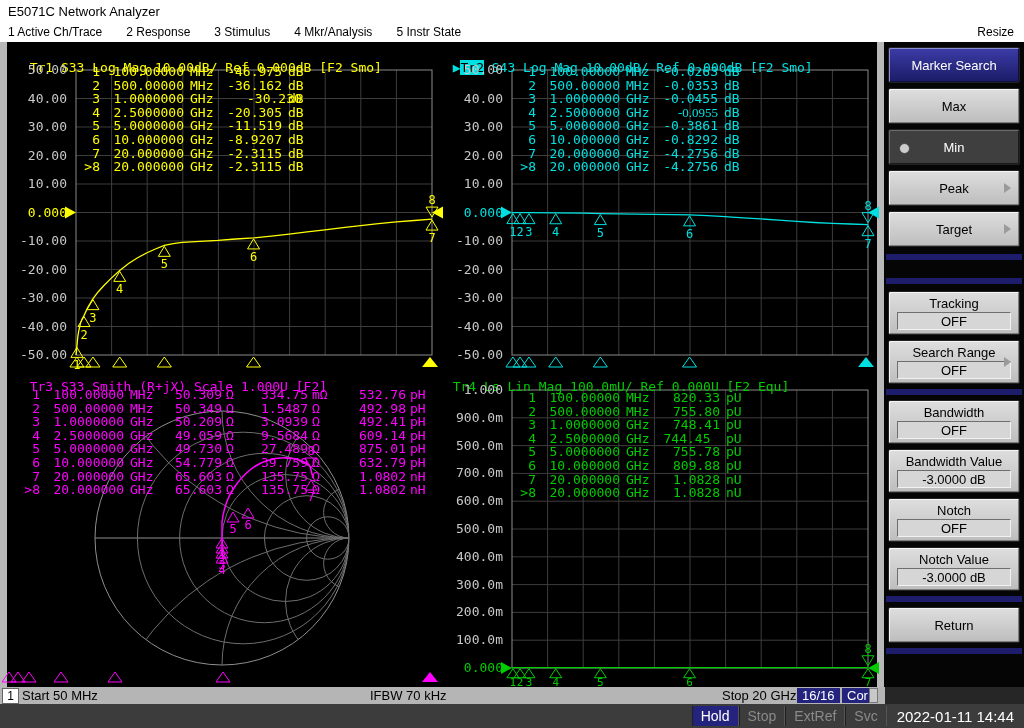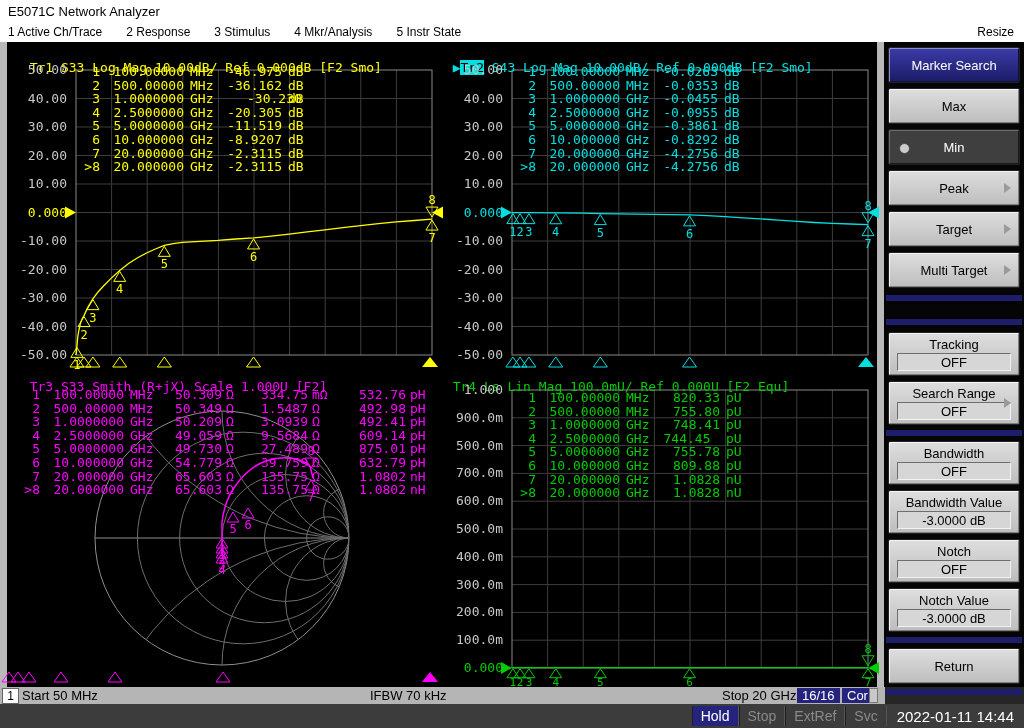--- a/index.html
+++ b/index.html
@@ -324,21 +324,21 @@
     <div class="mrow"><span style="width: 26px; text-align: right;">4</span><span style="width: 84px; text-align: right;">2.5000000</span><span style="width: 34px; text-align: left; padding-left: 6px;">GHz</span><span style="width: 64px; text-align: right;">-20.305</span><span style="width: 28px; text-align: left; padding-left: 6px;">dB</span></div>
     <div class="mrow"><span style="width: 26px; text-align: right;">5</span><span style="width: 84px; text-align: right;">5.0000000</span><span style="width: 34px; text-align: left; padding-left: 6px;">GHz</span><span style="width: 64px; text-align: right;">-11.519</span><span style="width: 28px; text-align: left; padding-left: 6px;">dB</span></div>
     <div class="mrow"><span style="width: 26px; text-align: right;">6</span><span style="width: 84px; text-align: right;">10.000000</span><span style="width: 34px; text-align: left; padding-left: 6px;">GHz</span><span style="width: 64px; text-align: right;">-8.9207</span><span style="width: 28px; text-align: left; padding-left: 6px;">dB</span></div>
     <div class="mrow"><span style="width: 26px; text-align: right;">7</span><span style="width: 84px; text-align: right;">20.000000</span><span style="width: 34px; text-align: left; padding-left: 6px;">GHz</span><span style="width: 64px; text-align: right;">-2.3115</span><span style="width: 28px; text-align: left; padding-left: 6px;">dB</span></div>
     <div class="mrow"><span style="width: 26px; text-align: right;">&gt;8</span><span style="width: 84px; text-align: right;">20.000000</span><span style="width: 34px; text-align: left; padding-left: 6px;">GHz</span><span style="width: 64px; text-align: right;">-2.3115</span><span style="width: 28px; text-align: left; padding-left: 6px;">dB</span></div>
   </div>
 <div id="tr2-table" class="mtable" style="left: 510px; top: 65px; color: rgb(0, 224, 224);">
     <div class="mrow"><span style="width: 26px; text-align: right;">1</span><span style="width: 84px; text-align: right;">100.00000</span><span style="width: 34px; text-align: left; padding-left: 6px;">MHz</span><span style="width: 64px; text-align: right;">-0.0263</span><span style="width: 28px; text-align: left; padding-left: 6px;">dB</span></div>
     <div class="mrow"><span style="width: 26px; text-align: right;">2</span><span style="width: 84px; text-align: right;">500.00000</span><span style="width: 34px; text-align: left; padding-left: 6px;">MHz</span><span style="width: 64px; text-align: right;">-0.0353</span><span style="width: 28px; text-align: left; padding-left: 6px;">dB</span></div>
     <div class="mrow"><span style="width: 26px; text-align: right;">3</span><span style="width: 84px; text-align: right;">1.0000000</span><span style="width: 34px; text-align: left; padding-left: 6px;">GHz</span><span style="width: 64px; text-align: right;">-0.0455</span><span style="width: 28px; text-align: left; padding-left: 6px;">dB</span></div>
-    <div class="mrow"><span style="width: 26px; text-align: right;">4</span><span style="width: 84px; text-align: right;">2.5000000</span><span style="width: 34px; text-align: left; padding-left: 6px;">GHz</span><span style="width: 64px; text-align: right;">-0.0955</span><span style="width: 28px; text-align: left; padding-left: 6px;">dB</span></div>
+    <div class="mrow"><span style="width: 26px; text-align: right;">4</span><span style="width: 84px; text-align: right;">2.5000000</span><span style="width: 34px; text-align: left; padding-left: 6px;">GHz</span><span style="width: 64px; text-align: right; font-family: Liberation Serif, serif;">-0.0955</span><span style="width: 28px; text-align: left; padding-left: 6px;">dB</span></div>
     <div class="mrow"><span style="width: 26px; text-align: right;">5</span><span style="width: 84px; text-align: right;">5.0000000</span><span style="width: 34px; text-align: left; padding-left: 6px;">GHz</span><span style="width: 64px; text-align: right;">-0.3861</span><span style="width: 28px; text-align: left; padding-left: 6px;">dB</span></div>
     <div class="mrow"><span style="width: 26px; text-align: right;">6</span><span style="width: 84px; text-align: right;">10.000000</span><span style="width: 34px; text-align: left; padding-left: 6px;">GHz</span><span style="width: 64px; text-align: right;">-0.8292</span><span style="width: 28px; text-align: left; padding-left: 6px;">dB</span></div>
     <div class="mrow"><span style="width: 26px; text-align: right;">7</span><span style="width: 84px; text-align: right;">20.000000</span><span style="width: 34px; text-align: left; padding-left: 6px;">GHz</span><span style="width: 64px; text-align: right;">-4.2756</span><span style="width: 28px; text-align: left; padding-left: 6px;">dB</span></div>
     <div class="mrow"><span style="width: 26px; text-align: right;">&gt;8</span><span style="width: 84px; text-align: right;">20.000000</span><span style="width: 34px; text-align: left; padding-left: 6px;">GHz</span><span style="width: 64px; text-align: right;">-4.2756</span><span style="width: 28px; text-align: left; padding-left: 6px;">dB</span></div>
   </div>
 <div id="tr3-table" class="mtable" style="left: 14px; top: 388px; color: rgb(255, 0, 255);">
     <div class="mrow"><span style="width: 26px; text-align: right;">1</span><span style="width: 84px; text-align: right;">100.00000</span><span style="width: 34px; text-align: left; padding-left: 6px;">MHz</span><span style="width: 64px; text-align: right;">50.309</span><span style="width: 18px; text-align: left; padding-left: 4px;">Ω</span><span style="width: 68px; text-align: right;">334.75</span><span style="width: 30px; text-align: left; padding-left: 4px;">mΩ</span><span style="width: 68px; text-align: right;">532.76</span><span style="width: 26px; text-align: left; padding-left: 4px;">pH</span></div>
     <div class="mrow"><span style="width: 26px; text-align: right;">2</span><span style="width: 84px; text-align: right;">500.00000</span><span style="width: 34px; text-align: left; padding-left: 6px;">MHz</span><span style="width: 64px; text-align: right;">50.349</span><span style="width: 18px; text-align: left; padding-left: 4px;">Ω</span><span style="width: 68px; text-align: right;">1.5487</span><span style="width: 30px; text-align: left; padding-left: 4px;">Ω</span><span style="width: 68px; text-align: right;">492.98</span><span style="width: 26px; text-align: left; padding-left: 4px;">pH</span></div>
     <div class="mrow"><span style="width: 26px; text-align: right;">3</span><span style="width: 84px; text-align: right;">1.0000000</span><span style="width: 34px; text-align: left; padding-left: 6px;">GHz</span><span style="width: 64px; text-align: right;">50.209</span><span style="width: 18px; text-align: left; padding-left: 4px;">Ω</span><span style="width: 68px; text-align: right;">3.0939</span><span style="width: 30px; text-align: left; padding-left: 4px;">Ω</span><span style="width: 68px; text-align: right;">492.41</span><span style="width: 26px; text-align: left; padding-left: 4px;">pH</span></div>
     <div class="mrow"><span style="width: 26px; text-align: right;">4</span><span style="width: 84px; text-align: right;">2.5000000</span><span style="width: 34px; text-align: left; padding-left: 6px;">GHz</span><span style="width: 64px; text-align: right;">49.059</span><span style="width: 18px; text-align: left; padding-left: 4px;">Ω</span><span style="width: 68px; text-align: right;">9.5684</span><span style="width: 30px; text-align: left; padding-left: 4px;">Ω</span><span style="width: 68px; text-align: right;">609.14</span><span style="width: 26px; text-align: left; padding-left: 4px;">pH</span></div>
@@ -389,24 +389,20 @@
       <span>Min</span>
     </div>
     <div class="mbtn">
       <span>Peak</span>
       <span class="arr"></span>
     </div>
     <div class="mbtn">
       <span>Target</span>
       <span class="arr"></span>
     </div>
-    <div class="mbtn">
-      <span>Multi Target</span>
-      <span class="arr"></span>
-    </div>
     <div class="sepL"></div>
     <div class="mbtn mval">
       <span class="lab">Tracking</span>
       <span class="val">OFF</span>
     </div>
     <div class="mbtn mval">
       <span class="lab">Search Range</span>
       <span class="val">OFF</span>
       <span class="arr"></span>
     </div>

